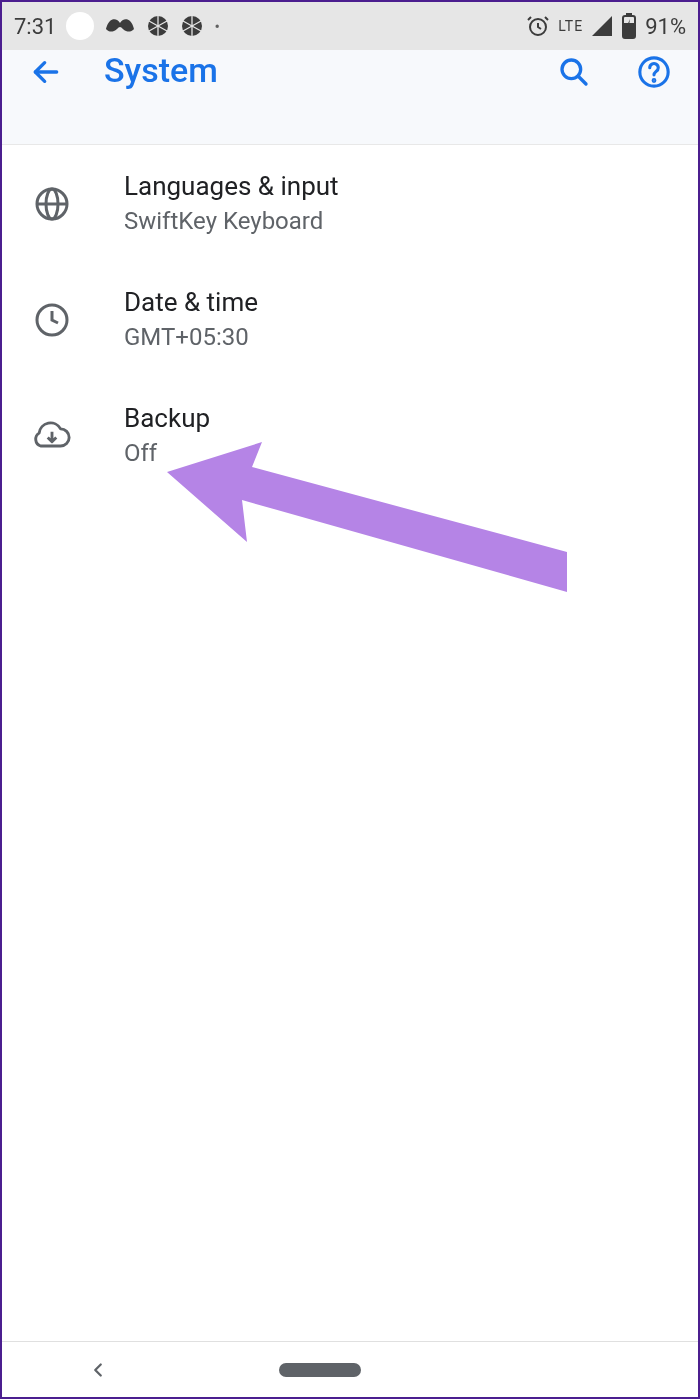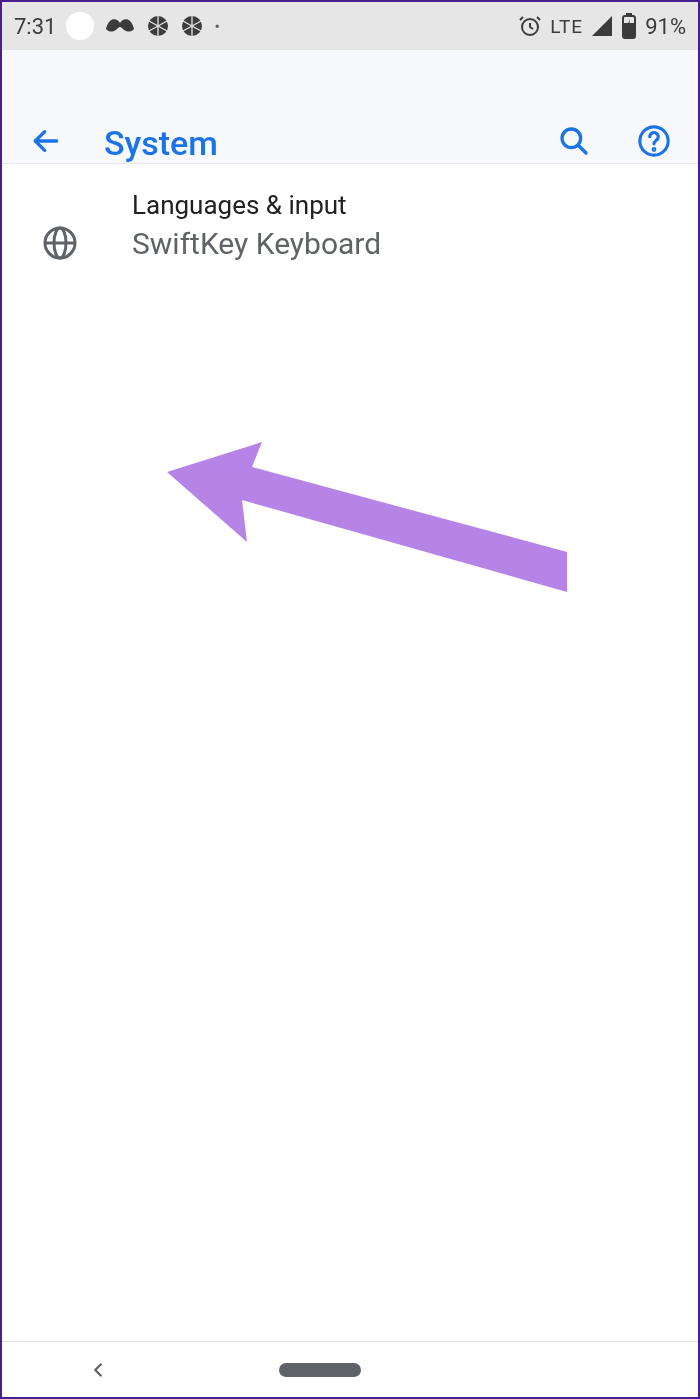--- a/index.html
+++ b/index.html
@@ -19,64 +19,64 @@
       align-items: center;
       padding: 0 12px;
       font-size: 22px;
       color: #3c3c3c;
       justify-content: space-between;
     }
     .status-left { display: flex; align-items: center; gap: 10px; }
     .status-right { display: flex; align-items: center; gap: 8px; }
     .status-dot { width: 28px; height: 28px; border-radius: 50%; background: #fff; }
     .app-bar {
-      height: 114px;
+      height: 95px;
       background: #f7f9fc;
       border-bottom: 1px solid #e8e8e8;
       display: flex;
-      align-items: flex-end;
+      align-items: flex-start;
       padding: 0 22px;
       gap: 36px;
     }
     .app-title {
       flex: 1;
       color: #1a73e8;
       font-size: 34px;
       font-weight: 500;
     }
     .icon-btn {
       width: 44px; height: 44px;
       display: flex; align-items: center; justify-content: center;
       color: #1a73e8;
       cursor: pointer;
     }
     .content { background: #fff; }
     .row {
       display: flex;
-      align-items: flex-end;
-      padding: 26px 24px 26px 36px;
+      align-items: center;
+      padding: 26px 24px 26px 28px;
       cursor: pointer;
     }
     .row-icon {
       width: 44px;
       color: #5f6368;
       flex-shrink: 0;
       margin-top: 2px;
       margin-right: 50px;
       display:flex;
       justify-content:center;
     }
     .row-text { flex: 1; min-width: 0; }
     .row-title {
       font-size: 26px;
       color: #202124;
       margin-bottom: 6px;
     }
     .row-sub {
-      font-size: 30px;
+      font-size: 24px;
       color: #5f6368;
       white-space: nowrap;
       overflow: hidden;
       text-overflow: ellipsis;
     }
     .nav-bar {
       position: absolute;
       bottom: 0; left: 0; right: 0;
       height: 56px;
       border-top: 1px solid #e0e0e0;
@@ -132,21 +132,21 @@
     </span>
     <span style="font-size:16px;color:#606060;">•</span>
   </div>
   <div class="status-right">
     <span>
       <svg width="24" height="24" viewBox="0 0 24 24" fill="none" stroke="#3c3c3c" stroke-width="2">
           <circle cx="12" cy="13" r="8"></circle>
           <path d="M12 9v4l3 2M5 3L2 6M19 3l3 3"></path>
         </svg>
     </span>
-    <span style="font-size:19px;letter-spacing:1px;">LTE</span>
+    <span style="font-size:14px;letter-spacing:1px;">LTE</span>
     <span>
       <svg width="22" height="22" viewBox="0 0 22 22">
           <path fill="#3c3c3c" d="M1 21L21 1v20z"></path>
         </svg>
     </span>
     <span>
       <svg width="16" height="26" viewBox="0 0 16 26">
           <rect x="2" y="3" width="12" height="22" rx="2" fill="none" stroke="#3c3c3c" stroke-width="2"></rect>
           <rect x="5" y="0" width="6" height="3" fill="#3c3c3c"></rect>
           <rect x="3" y="10" width="10" height="14" fill="#3c3c3c"></rect>
@@ -190,21 +190,45 @@
           <line x1="2" y1="12" x2="22" y2="12"></line>
         </svg>
     </div>
     <div class="row-text">
       <div class="row-title">Languages &amp; input</div>
       <div class="row-sub">SwiftKey Keyboard</div>
     </div>
   </div>
 
 
-
+  <div class="row">
+    <div class="row-icon">
+      <svg width="36" height="36" viewBox="0 0 24 24" fill="none" stroke="#5f6368" stroke-width="2">
+          <circle cx="12" cy="12" r="10"></circle>
+          <polyline points="12 6 12 12 16 14"></polyline>
+        </svg>
+    </div>
+    <div class="row-text">
+      <div class="row-title">Date &amp; time</div>
+      <div class="row-sub">GMT+05:30</div>
+    </div>
+  </div>
+
+  <div class="row">
+    <div class="row-icon">
+      <svg width="40" height="32" viewBox="0 0 28 20" fill="none" stroke="#5f6368" stroke-width="2" stroke-linejoin="round">
+          <path d="M20 17a6 6 0 0 0 0-12 8 8 0 0 0-15 3 5 5 0 0 0 1 9z"></path>
+          <path d="M14 7v6M11 11l3 3 3-3"></path>
+        </svg>
+    </div>
+    <div class="row-text">
+      <div class="row-title">Backup</div>
+      <div class="row-sub">Off</div>
+    </div>
+  </div>
 
 
 </div>
 
 <svg class="arrow-overlay" width="420" height="180" viewBox="0 0 420 180">
   <polygon points="0,30 95,0 85,25 400,110 400,150 75,58 80,100" fill="#b584e6"></polygon>
 </svg>
 
 <div class="nav-bar">
   <div class="nav-back">

